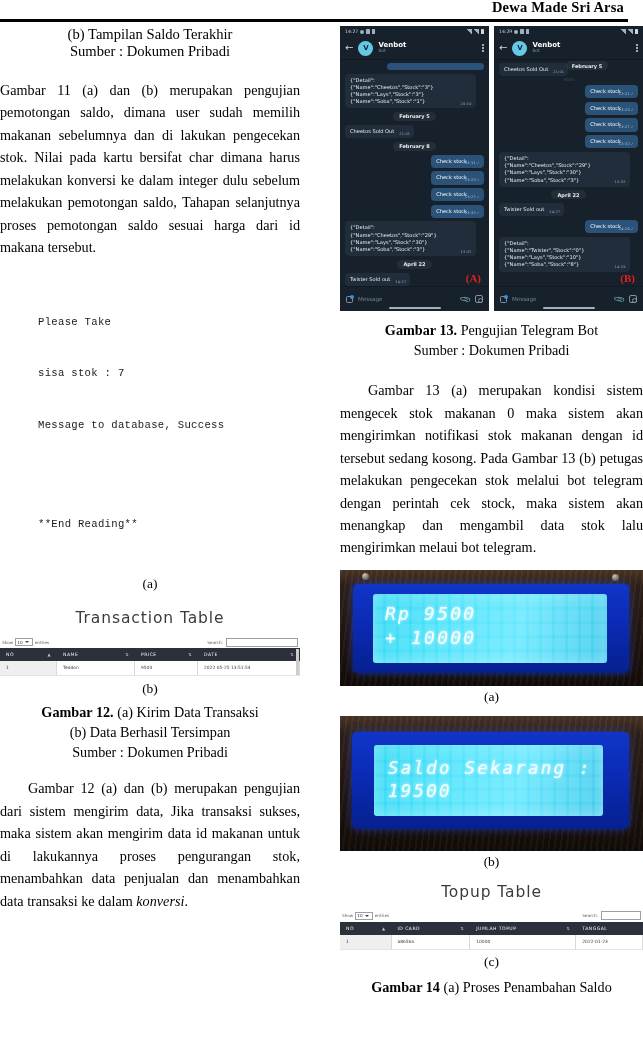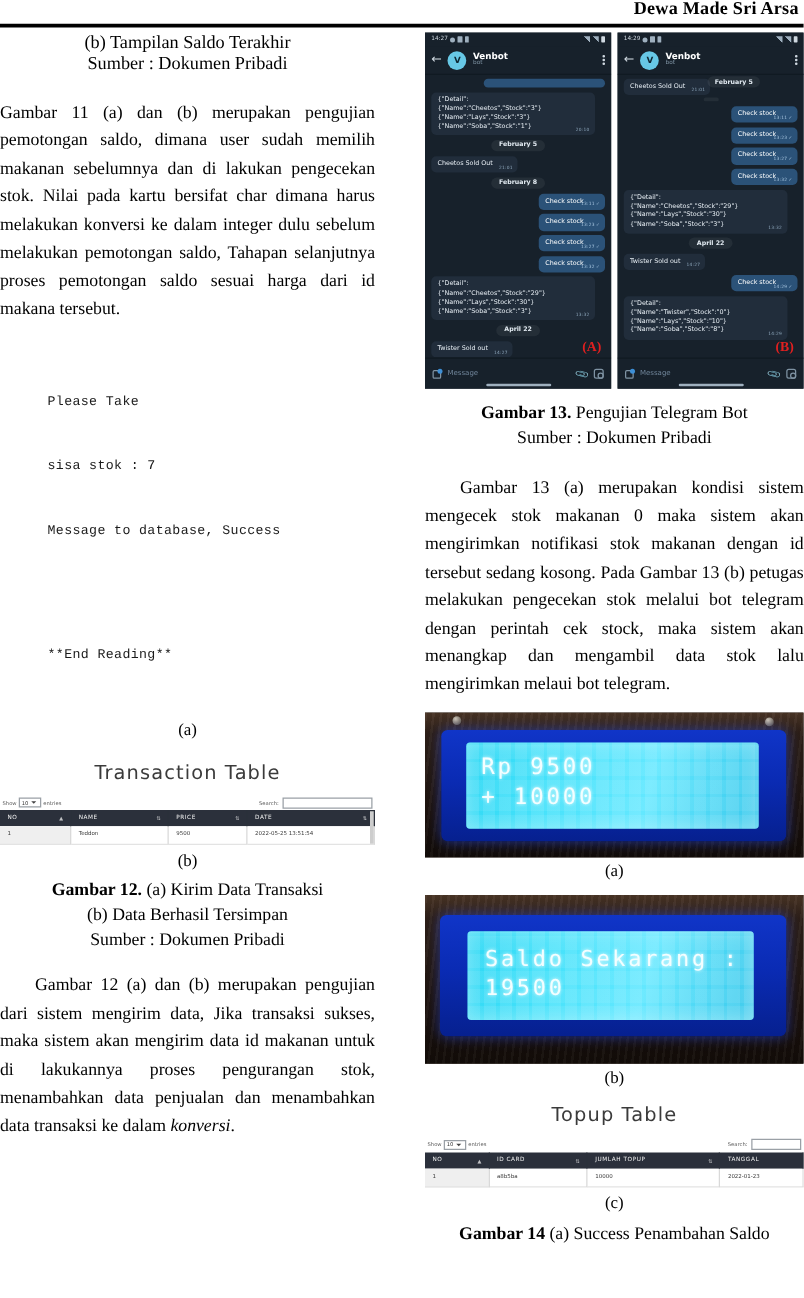--- a/index.html
+++ b/index.html
@@ -10,21 +10,21 @@
     background: #ffffff;
     font-family: "Liberation Serif", serif;
     color: #000;
     overflow: hidden;
     position: relative;
   }
 
   
   .page-header {
     position: absolute;
-    top: 0; left: 0; right: 0;
+    top: 0; left: 0; right: 15px;
     height: 23px;
   }
   .header-author {
     position: absolute;
     right: 4px; top: -1px;
     font-family: "Liberation Serif", serif;
     font-weight: bold;
     font-size: 14.5px;
     letter-spacing: .2px;
   }
@@ -423,20 +423,21 @@
     box-shadow: 0 0 10px rgba(40,80,255,.55);
   }
   .lcd-a .lcd-bezel { left: 13px; right: 14px; top: 14px; bottom: 13px; }
   .lcd-b .lcd-bezel { left: 12px; right: 14px; top: 16px; bottom: 22px; padding-left: 48px; }
   .lcd-screen {
     position: absolute;
     border-radius: 3px;
     background: linear-gradient(105deg, #2ad8f4 0%, #46e2fb 30%, #63e8ff 62%, #39c9ec 100%);
     box-shadow: inset 0 0 14px rgba(255,255,255,.35);
     overflow: hidden;
+    font-style: italic;
   }
   .lcd-a .lcd-screen { left: 20px; right: 22px; top: 10px; bottom: 10px; }
   .lcd-b .lcd-screen { left: 22px; right: 26px; top: 13px; bottom: 13px; }
   .lcd-screen::before {
     content: "";
     position: absolute;
     inset: 0;
     background:
       repeating-linear-gradient(90deg, rgba(255,255,255,.10) 0 10px, transparent 10px 13px),
       repeating-linear-gradient(0deg, rgba(255,255,255,.07) 0 11px, transparent 11px 14px);
@@ -816,17 +817,17 @@
         <div class="td" style="width:17%;">1</div>
         <div class="td" style="width:26%;">a8b5ba</div>
         <div class="td" style="width:35%;">10000</div>
         <div class="td" style="width:22%;">2022-01-23</div>
       </div>
     </div>
 
     <div class="sub-label" style="margin-top:4px;">(c)</div>
 
     <div class="cap" style="margin-top:7px;">
-      <div><b>Gambar 14</b><span> (a) Success Penambahan Saldo</span></div>
+      <div><b>Gambar 14</b><span> (a) Proses Penambahan Saldo</span></div>
     </div>
 
   </div>
 </div>
 
 </body></html>

